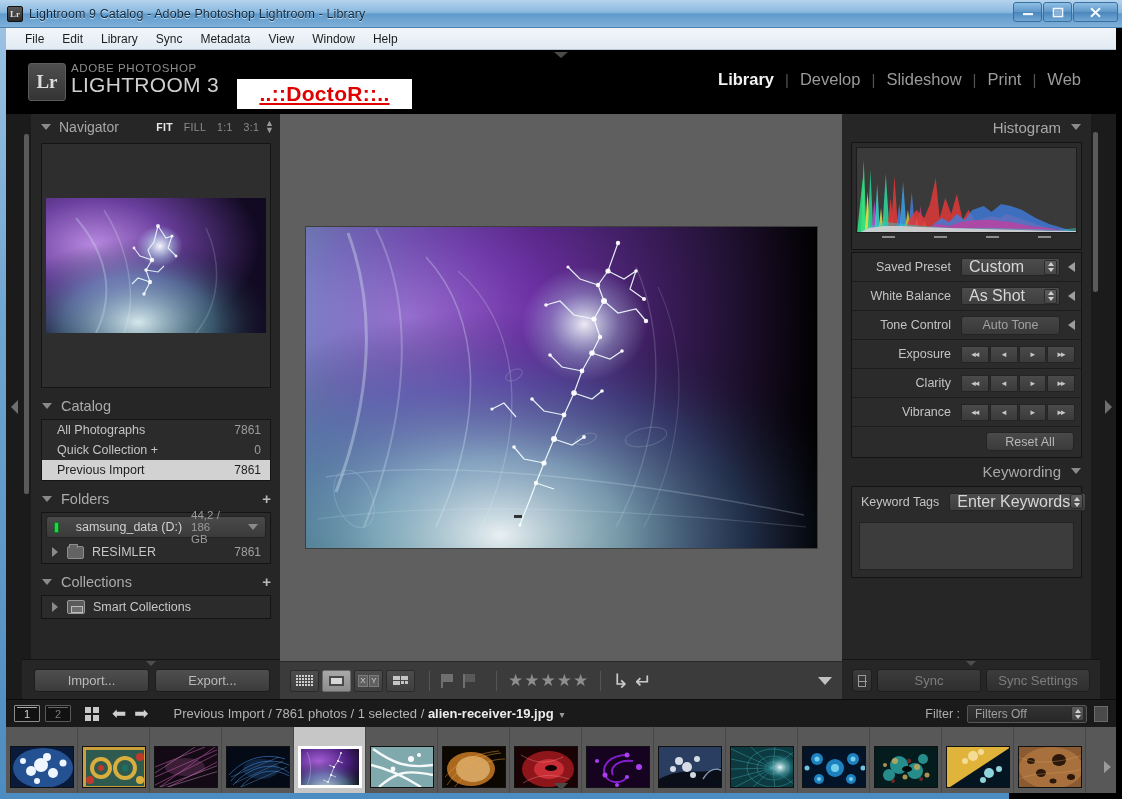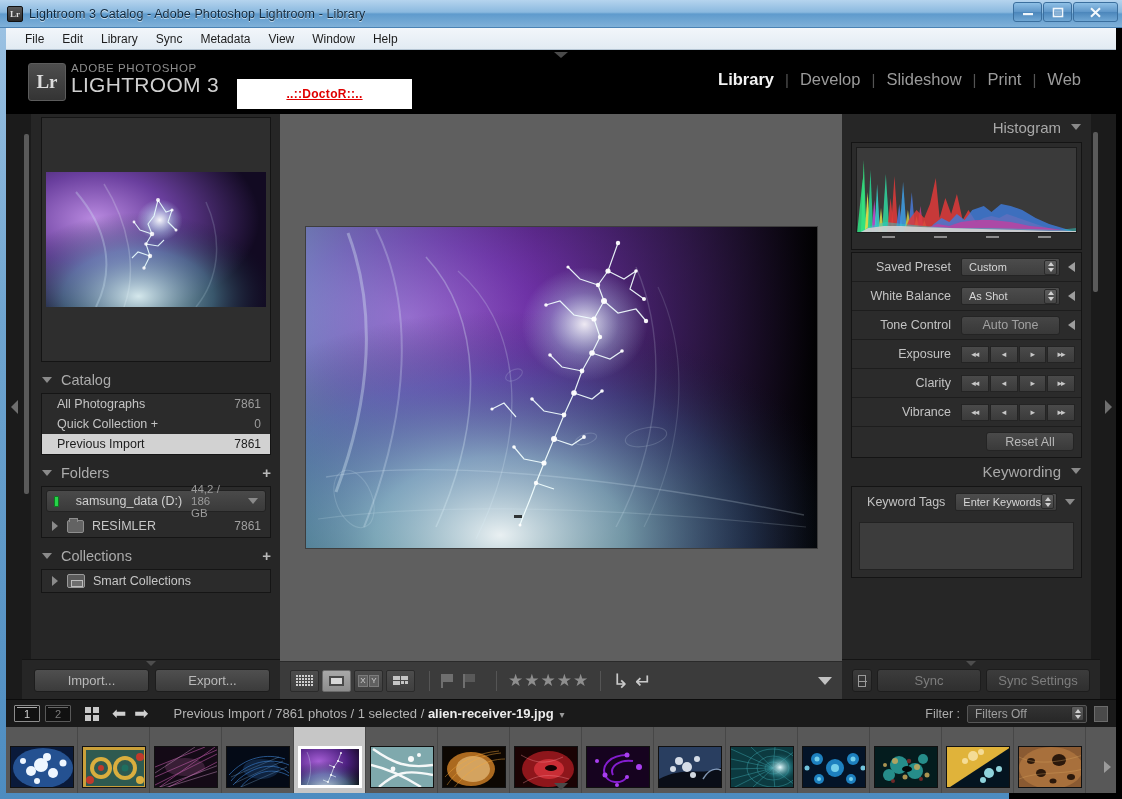--- a/index.html
+++ b/index.html
@@ -97,21 +97,21 @@
     font-size: 21px; color: #cfcfcf; letter-spacing: .3px; line-height: 1.05;
     font-family: "Liberation Sans", sans-serif; font-weight: 300;
   }
   #watermark {
     position: absolute; left: 231px; top: 29px;
     background: #ffffff; padding: 3px 10px 4px 10px;
     width: 175px; height: 30px;
     display: flex; align-items: center; justify-content: center;
   }
   #watermark span {
-    color: #e00000; font-size: 12px; font-weight: bold;
+    color: #e00000; font-size: 21px; font-weight: bold;
     text-decoration: underline; letter-spacing: .3px;
     font-family: "Liberation Sans", sans-serif;
   }
   #modules {
     position: absolute; right: 24px; top: 20px;
     display: flex; align-items: center; gap: 0px;
     font-size: 16.5px;
   }
   #modules .mod { color: #9a9a9a; padding: 0 11px; white-space: nowrap; }
   #modules .mod.active { color: #f2f2f2; font-weight: bold; }
@@ -252,21 +252,21 @@
   .qd-row {
     display: flex; align-items: center; height: 29px; padding: 0 6px 0 9px;
     border-bottom: 1px solid #1d1d1d;
   }
   .qd-row:last-child { border-bottom: none; }
   .qd-label { font-size: 12.5px; color: #c3c3c3; width: 100px; text-align: right; padding-right: 10px; white-space: nowrap; }
   .combo {
     flex: 1; height: 18px; background: linear-gradient(#4c4c4c,#3e3e3e);
     border: 1px solid #242424; border-radius: 2px;
     display: flex; align-items: center; padding: 0 2px 0 7px;
-    font-size: 11px; color: #d6d6d6;
+    font-size: 16px; color: #d6d6d6;
   }
   .combo .cv { flex: 1; white-space: nowrap; }
   .spin {
     width: 13px; height: 15px; background: linear-gradient(#5d5d5d,#454545);
     border: 1px solid #2a2a2a; border-radius: 2px;
     display: flex; flex-direction: column; align-items: center; justify-content: center;
     gap: 2px;
   }
   .spin i { width: 0; height: 0; border-left: 3px solid transparent; border-right: 3px solid transparent; }
   .spin i.up { border-bottom: 4px solid #cfcfcf; }
@@ -433,21 +433,21 @@
     border-right: 7px solid transparent; border-top: 7px solid #4a4a4a;
   }
 </style>
 </head>
 <body>
 
 <div id="window">
 
   <div id="titlebar">
     <div class="tb-icon">Lr</div>
-    <div class="tb-title">Lightroom 3 Catalog - Adobe Photoshop Lightroom - Library</div>
+    <div class="tb-title">Lightroom 9 Catalog - Adobe Photoshop Lightroom - Library</div>
     <div id="winbtns">
       <div class="wb">
         <svg width="12" height="10" viewBox="0 0 12 10">
             <rect x="1" y="6" width="10" height="2.2" fill="#f0f6fb"></rect>
           </svg>
       </div>
       <div class="wb">
         <svg width="12" height="11" viewBox="0 0 12 11">
             <rect x="1.5" y="1.5" width="9" height="8" fill="none" stroke="#f0f6fb" stroke-width="1.6"></rect>
             <rect x="3" y="3.5" width="6" height="4.5" fill="#f0f6fb" opacity=".35"></rect>
@@ -502,20 +502,29 @@
       <div class="edge edge-l">
         <div class="tri"></div>
       </div>
 
       <div class="sidecol">
         <div class="scrollstrip" style="left:0">
           <div class="thumb" style="top:20px;height:360px"></div>
         </div>
         <div class="side-inner" style="left:9px;">
 
+          <div id="nav-head">
+            <div class="tri-down"></div>
+            <div class="nv-title">Navigator</div>
+            <div class="zl on">FIT</div>
+            <div class="zl">FILL</div>
+            <div class="zl">1:1</div>
+            <div class="zl">3:1</div>
+            <div class="updown">▲<br>▼</div>
+          </div>
           <div id="navbox">
             <div id="navimg">
               <svg viewBox="0 0 220 135" width="220" height="135" preserveAspectRatio="none">
                 <defs>
                   <radialGradient id="ngA" cx="22%" cy="35%" r="75%">
                     <stop offset="0%" stop-color="#b98ae0"></stop>
                       <stop offset="45%" stop-color="#6a3f9e"></stop>
                       <stop offset="100%" stop-color="#120a22"></stop>
                   </radialGradient>
                   <radialGradient id="ngB" cx="42%" cy="92%" r="62%">

